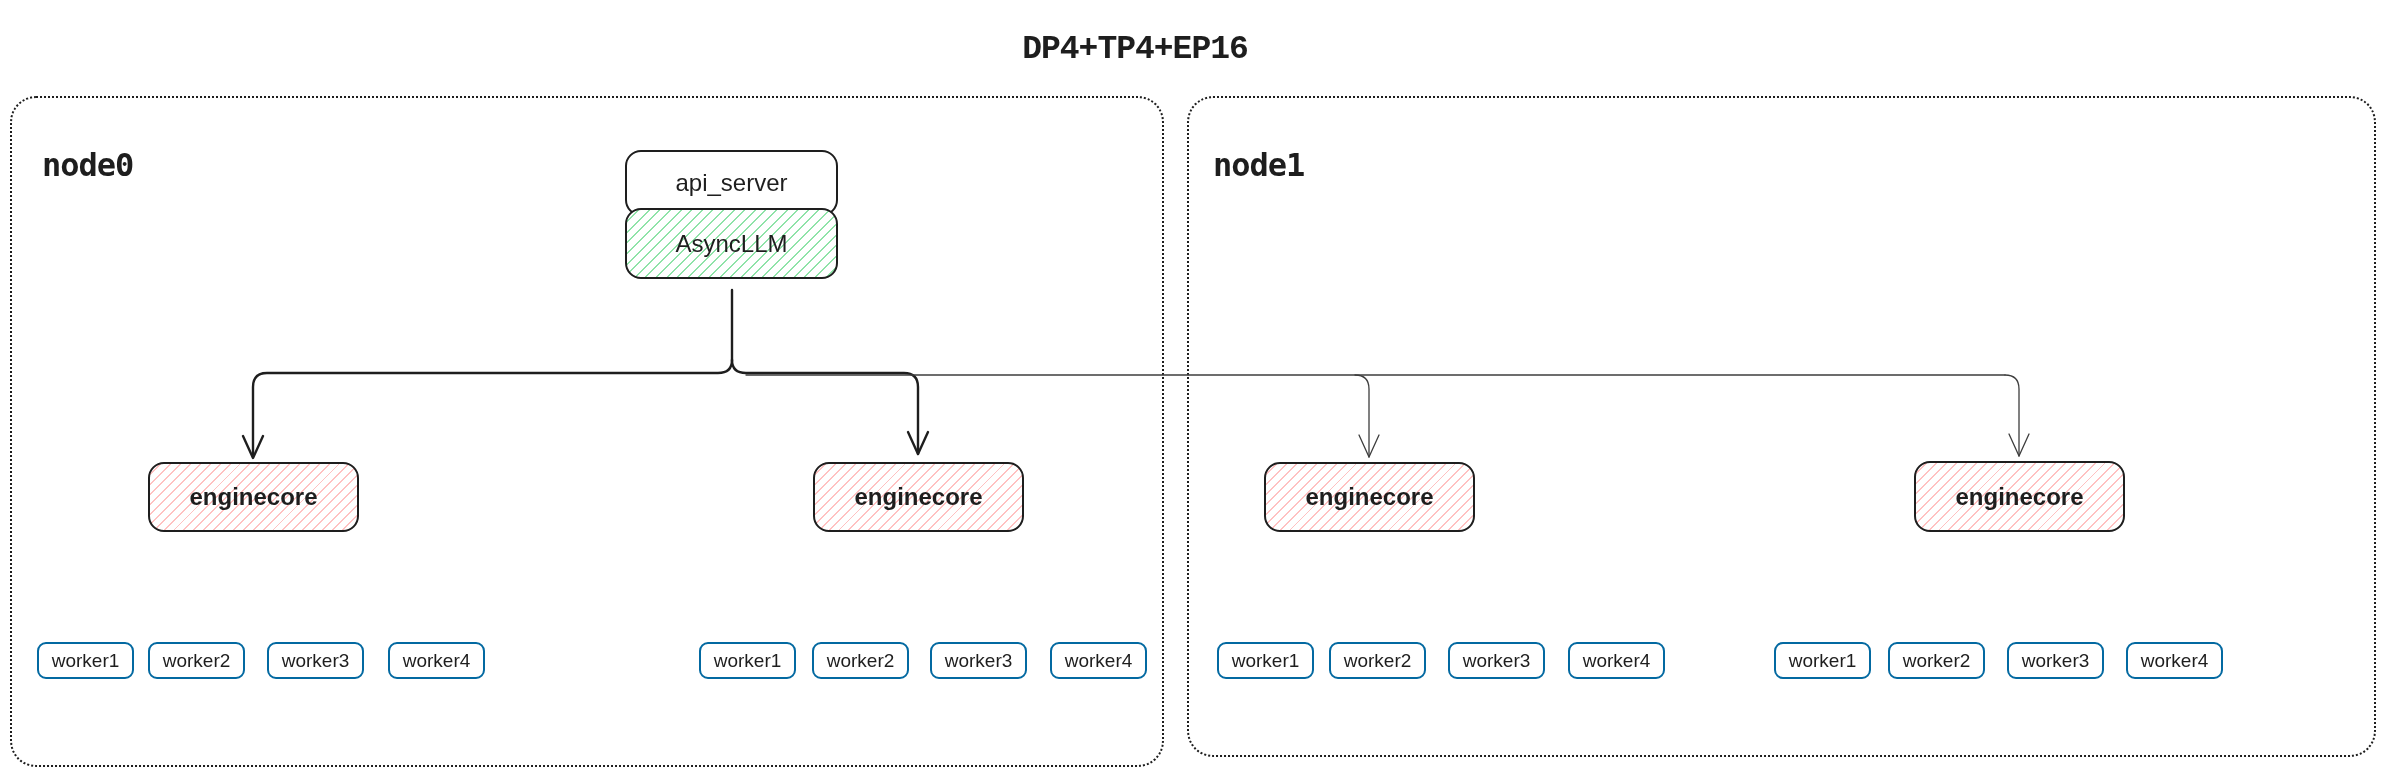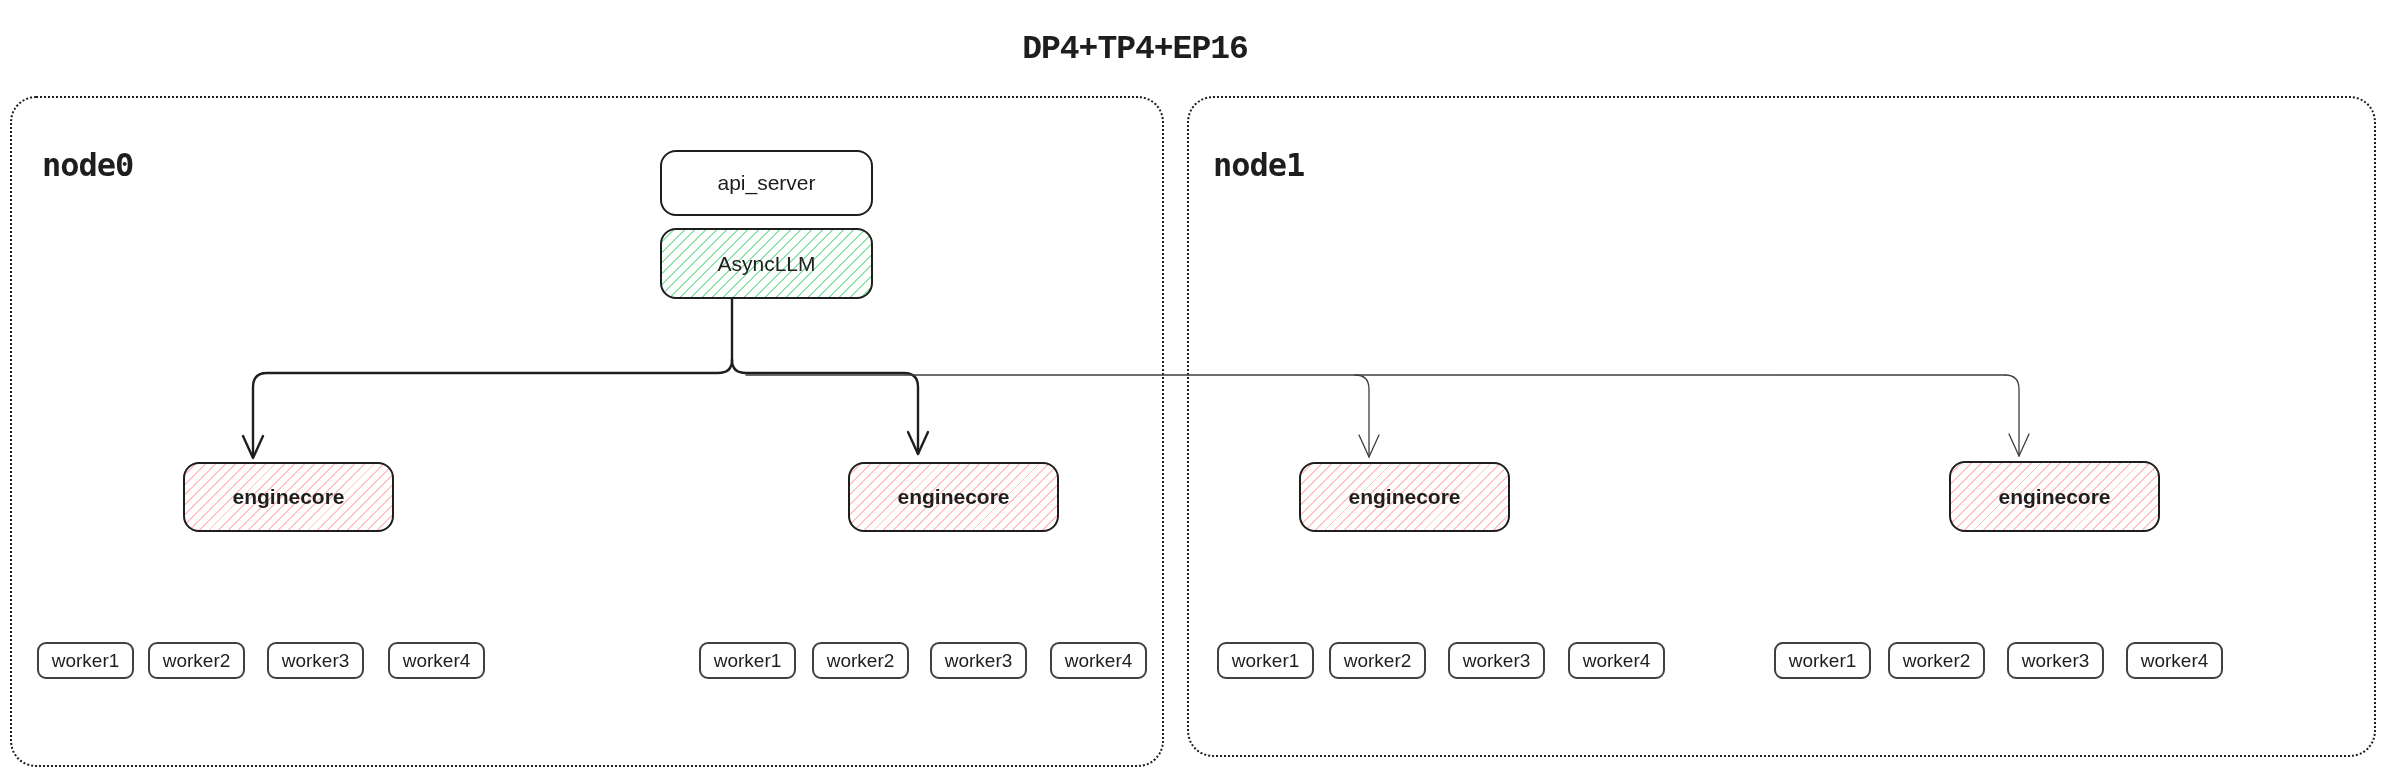--- a/index.html
+++ b/index.html
@@ -32,37 +32,36 @@
     font-size:32px;font-weight:600;
     letter-spacing:-1px;
     margin-top:12px;
   }
   .box{
     position:absolute;
     border:2.2px solid #1e1e1e;
     border-radius:16px;
     background:#ffffff;
     display:flex;align-items:center;justify-content:center;
-    font-size:21px;
+    font-size:24px;
     box-sizing:border-box;
-    margin-left:35px;
   }
   .hatch-green{
     background-color:#ffffff;
     background-image:repeating-linear-gradient(135deg,#8fe3a8 0px,#8fe3a8 1.4px,transparent 1.4px,transparent 7.5px);
   }
   .hatch-red{
     background-color:#ffffff;
     background-image:repeating-linear-gradient(135deg,#ffc1c1 0px,#ffc1c1 1.3px,transparent 1.3px,transparent 7px);
     font-weight:bold;
   }
   .worker{
     position:absolute;
     top:642px;width:97px;height:37px;
-    border:2px solid #404040;
+    border:2px solid #0369a1;
     border-radius:9px;
     background:#ffffff;
     display:flex;align-items:center;justify-content:center;
     font-size:19px;
     box-sizing:border-box;
   }
   svg.wires{position:absolute;left:0;top:0;width:2383px;height:773px;pointer-events:none;}
   .wire-thick{stroke:#1e1e1e;stroke-width:2.4;fill:none;stroke-linecap:round;stroke-linejoin:round;}
   .wire-thin{stroke:#3d3d3d;stroke-width:1.3;fill:none;stroke-linecap:round;stroke-linejoin:round;}
 </style>
@@ -92,21 +91,21 @@
     <path class="wire-thin" d="M 746 375 H 2005"></path>
     <path class="wire-thin" d="M 1355 375 Q 1369 375 1369 389 V 457"></path>
     <path class="wire-thin" d="M 1359 435 L 1369 457 L 1379 435"></path>
     <path class="wire-thin" d="M 2005 375 Q 2019 375 2019 389 V 456"></path>
     <path class="wire-thin" d="M 2009 434 L 2019 456 L 2029 434"></path>
   </svg>
 
   <div class="box" style="left:625px;top:150px;width:213px;height:66px;">
     <span>api_server</span>
   </div>
-  <div class="box hatch-green" style="left:625px;top:228px;width:213px;height:71px;">
+  <div class="box hatch-green" style="left:625px;top:208px;width:213px;height:71px;">
     <span>AsyncLLM</span>
   </div>
 
   <div class="box hatch-red" style="left:148px;top:462px;width:211px;height:70px;">
     <span>enginecore</span>
   </div>
   <div class="box hatch-red" style="left:813px;top:462px;width:211px;height:70px;">
     <span>enginecore</span>
   </div>
 

